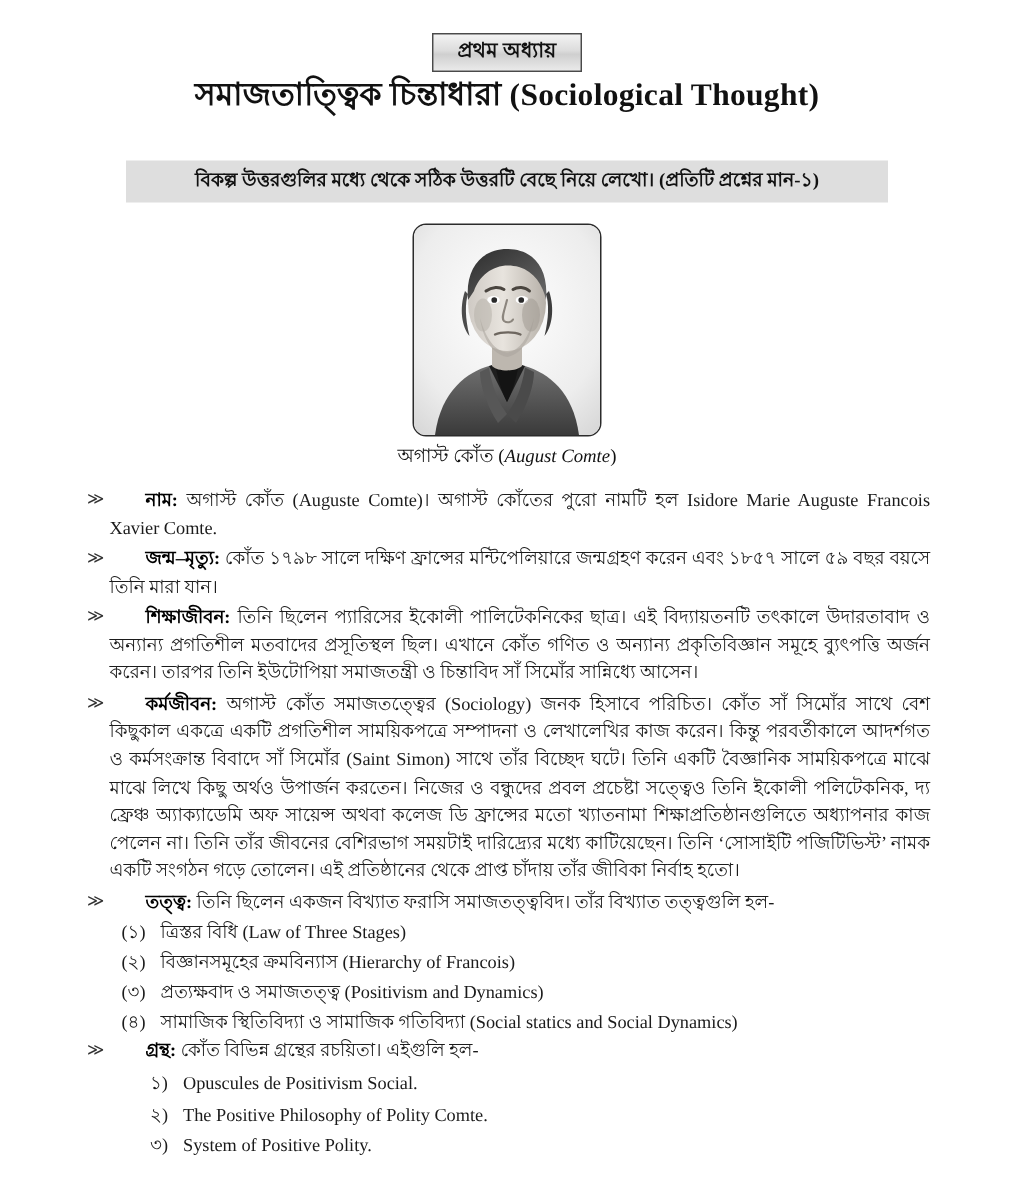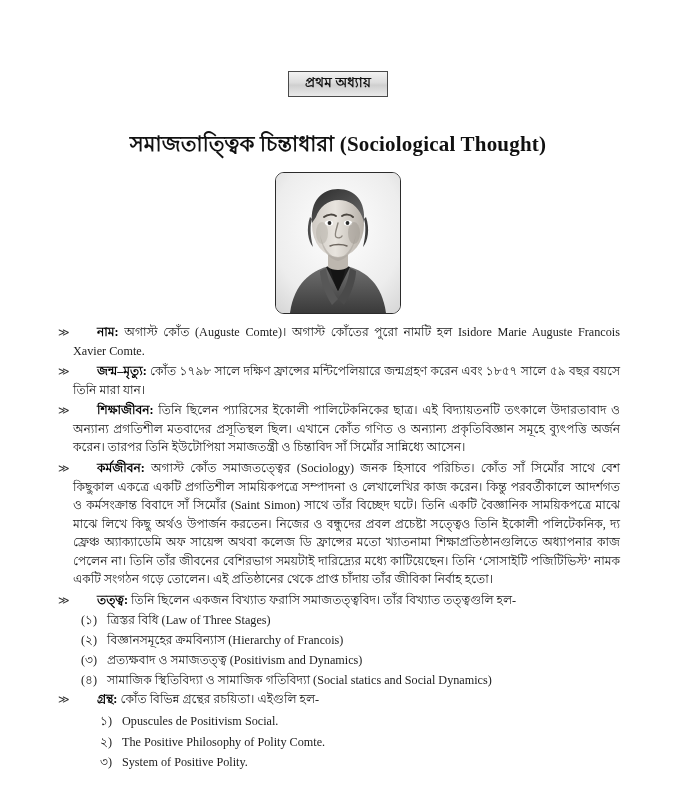--- a/index.html
+++ b/index.html
@@ -19,39 +19,39 @@
     width: 676px;
     height: 800px;
     box-sizing: border-box;
     padding: 0;
     position: relative;
   }
 
   
   .chapter-wrap {
     text-align: center;
-    padding-top: 71px;
+    padding-top: 22px;
     text-decoration: underline;
   }
   .chapter-badge {
     display: inline-block;
     border: 1px solid #4a4a4a;
     background: linear-gradient(to bottom, #f3f3f3 0%, #dcdcdc 45%, #cfcfcf 55%, #eaeaea 100%);
     padding: 3px 16px 4px 16px;
     font-size: 13.5px;
     font-weight: bold;
     letter-spacing: .2px;
     color: #111;
     line-height: 1.25;
   }
 
   
   .doc-title {
     text-align: center;
-    margin-top: 34px;
+    margin-top: 2px;
     font-size: 21px;
     font-weight: bold;
     color: #111;
     letter-spacing: .2px;
     line-height: 1.3;
   }
 
   
   .instruction-band {
     margin: 30px 84px 0 84px;
@@ -160,20 +160,21 @@
 <body>
 
 <div class="page">
 
   <div class="chapter-wrap">
     <span class="chapter-badge">প্রথম অধ্যায়</span>
   </div>
 
   <div class="doc-title">সমাজতাত্ত্বিক চিন্তাধারা (Sociological Thought)</div>
 
+  <div class="instruction-band">বিকল্প উত্তরগুলির মধ্যে থেকে সঠিক উত্তরটি বেছে নিয়ে লেখো। (প্রতিটি প্রশ্নের মান-১)</div>
 
   <div class="portrait-block">
     <div class="portrait-frame">
       <svg width="124" height="140" viewBox="0 0 124 140">
         <defs>
           <radialGradient id="bg" cx="50%" cy="40%" r="75%">
             <stop offset="0%" stop-color="#ffffff"></stop>
             <stop offset="70%" stop-color="#ededed"></stop>
             <stop offset="100%" stop-color="#d8d8d8"></stop>
           </radialGradient>
@@ -221,20 +222,23 @@
         <path d="M62 50 C60 58 58 62 60 64 C62 65.5 65 65 66 63" stroke="#8c867e" stroke-width="1.4" fill="none" stroke-linecap="round"></path>
 
         <path d="M54 73 C58 71 67 71 71 73" stroke="#6d665f" stroke-width="1.5" fill="none" stroke-linecap="round"></path>
 
         <path d="M44 62 C46 76 52 86 62 88 C72 86 78 76 80 62 C76 76 70 84 62 85 C54 84 48 76 44 62 Z" fill="#aaa49c" opacity=".55"></path>
 
         <ellipse cx="46" cy="60" rx="6" ry="11" fill="#b0aaa2" opacity=".45"></ellipse>
         <ellipse cx="78" cy="60" rx="6" ry="11" fill="#9e988f" opacity=".5"></ellipse>
       </svg>
     </div>
+    <div class="portrait-caption">
+      <span>অগাস্ট কোঁত (</span><span class="latin">August Comte</span><span>)</span>
+    </div>
   </div>
 
   <div class="content">
 
     <div class="bullet-item">
       <span class="bullet-mark">≫</span>
       <span class="bullet-body"><span class="lead">নাম:</span><span> অগাস্ট কোঁত (Auguste Comte)। অগাস্ট কোঁতের পুরো নামটি হল Isidore Marie Auguste Francois Xavier Comte.</span></span>
     </div>
 
     <div class="bullet-item">

